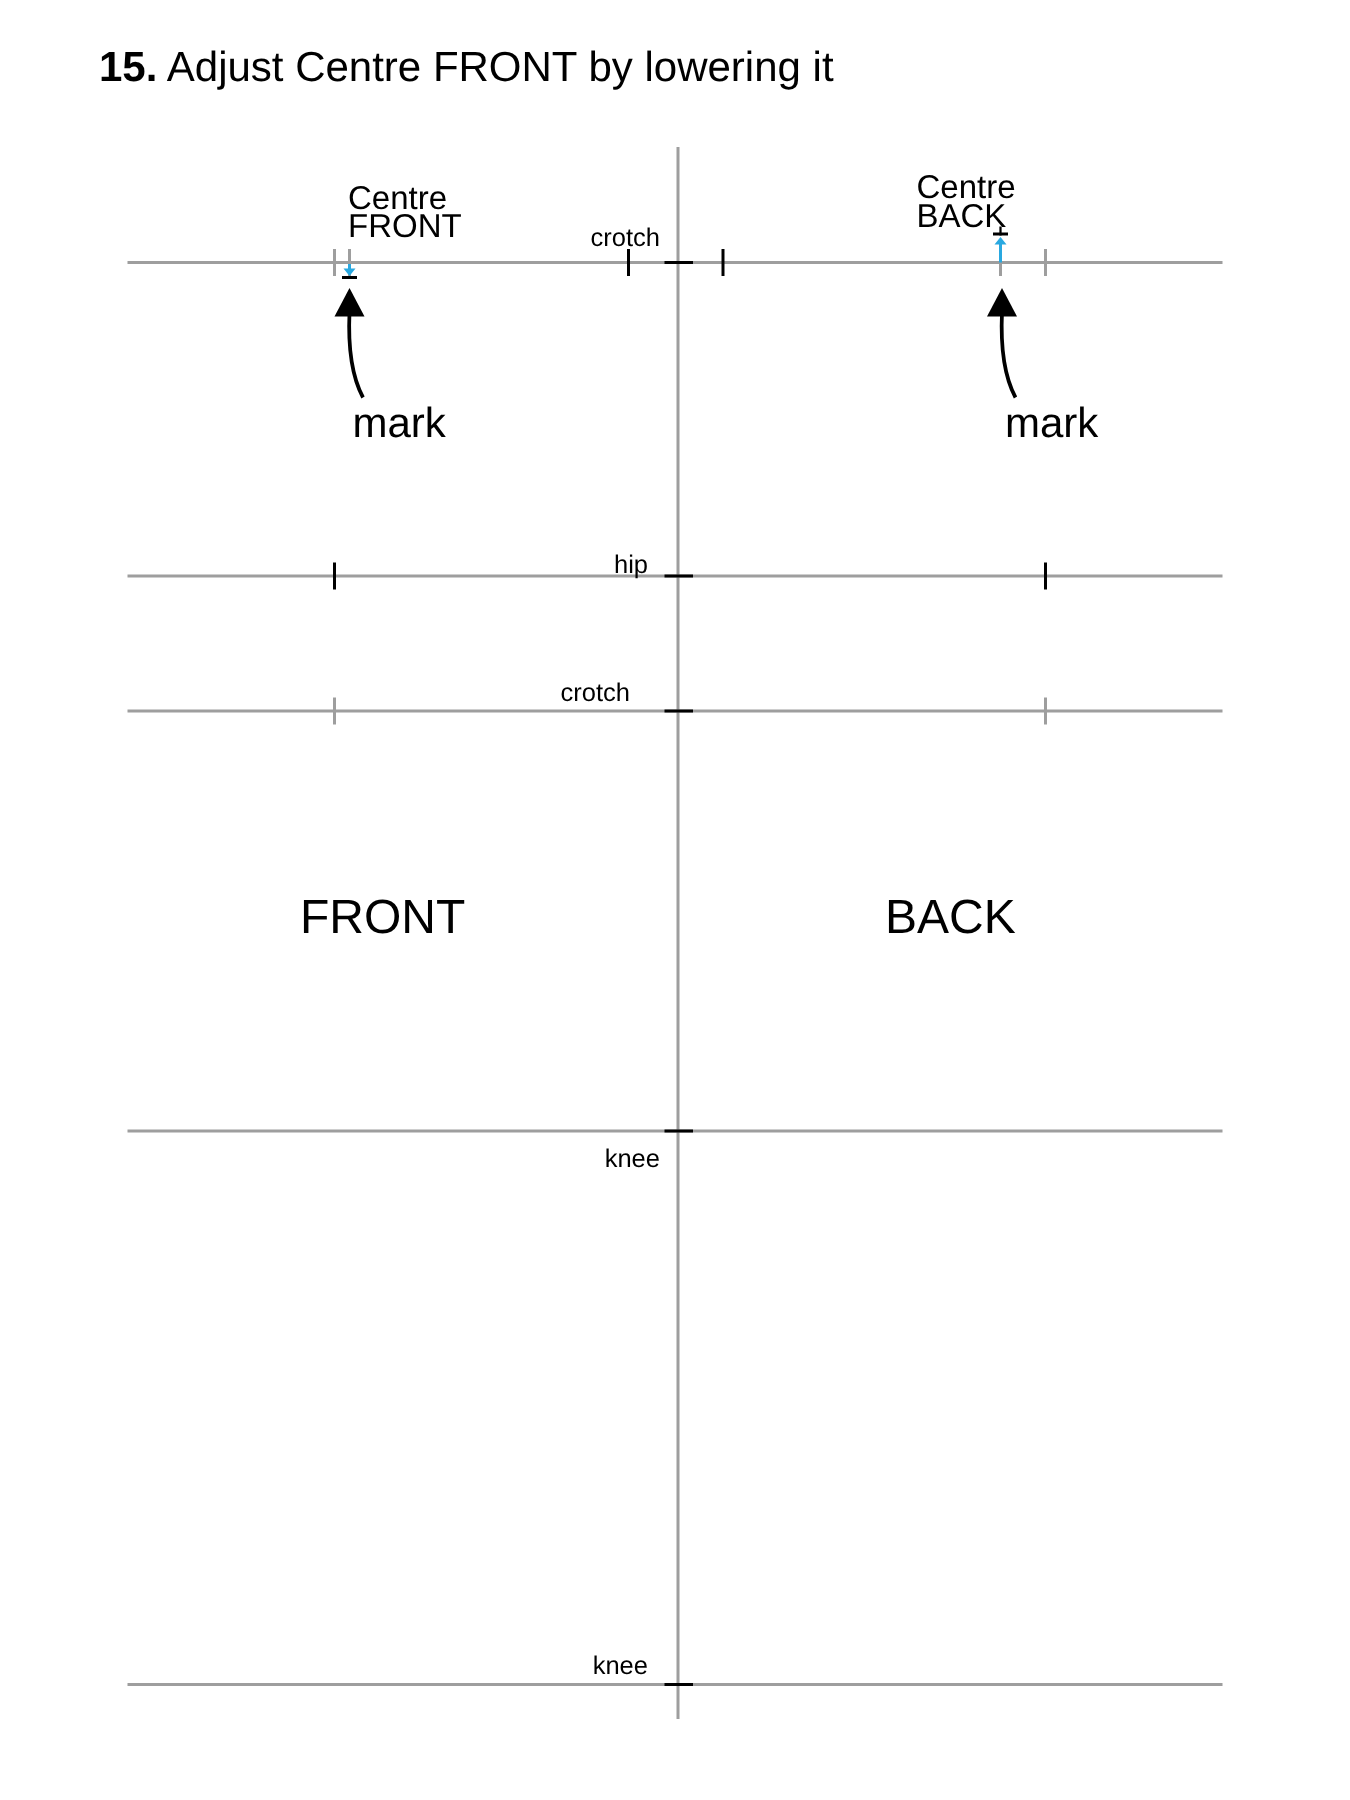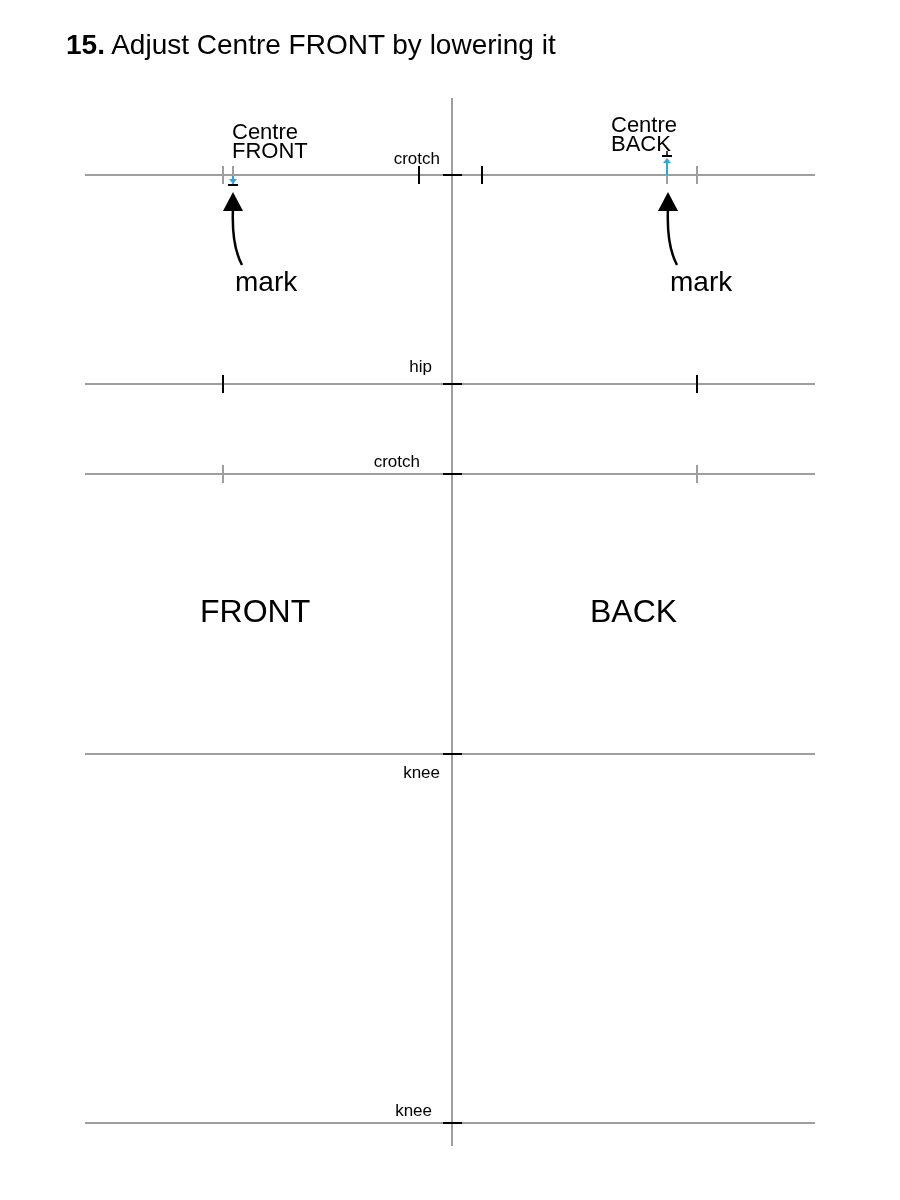--- a/index.html
+++ b/index.html
@@ -78,21 +78,21 @@
     <polygon points="223,211 243,211 233,192" fill="#000"></polygon>
   </g>
 
   <g>
     <path d="M677,265 C669,250 667,230 668,208" fill="none" stroke="#000" stroke-width="2.5"></path>
     <polygon points="658,211 678,211 668,192" fill="#000"></polygon>
   </g>
 </svg>
 
 <div class="lbl" style="left:380px; top:150px; width:60px;">crotch</div>
-<div class="lbl" style="left:380px; top:358px; width:52px;">hip</div>
+<div class="lbl" style="left:380px; top:368px; width:52px;">hip</div>
 <div class="lbl" style="left:340px; top:453px; width:80px;">crotch</div>
 <div class="lbl" style="left:370px; top:732px; width:70px;margin-top:32px;">knee</div>
 <div class="lbl" style="left:360px; top:1102px; width:72px;">knee</div>
 
 <div class="small" style="left:232px; top:122px;">
   <div>Centre</div>
   <div>FRONT</div>
 </div>
 <div class="small" style="left:611px; top:115px;">
   <div>Centre</div>

